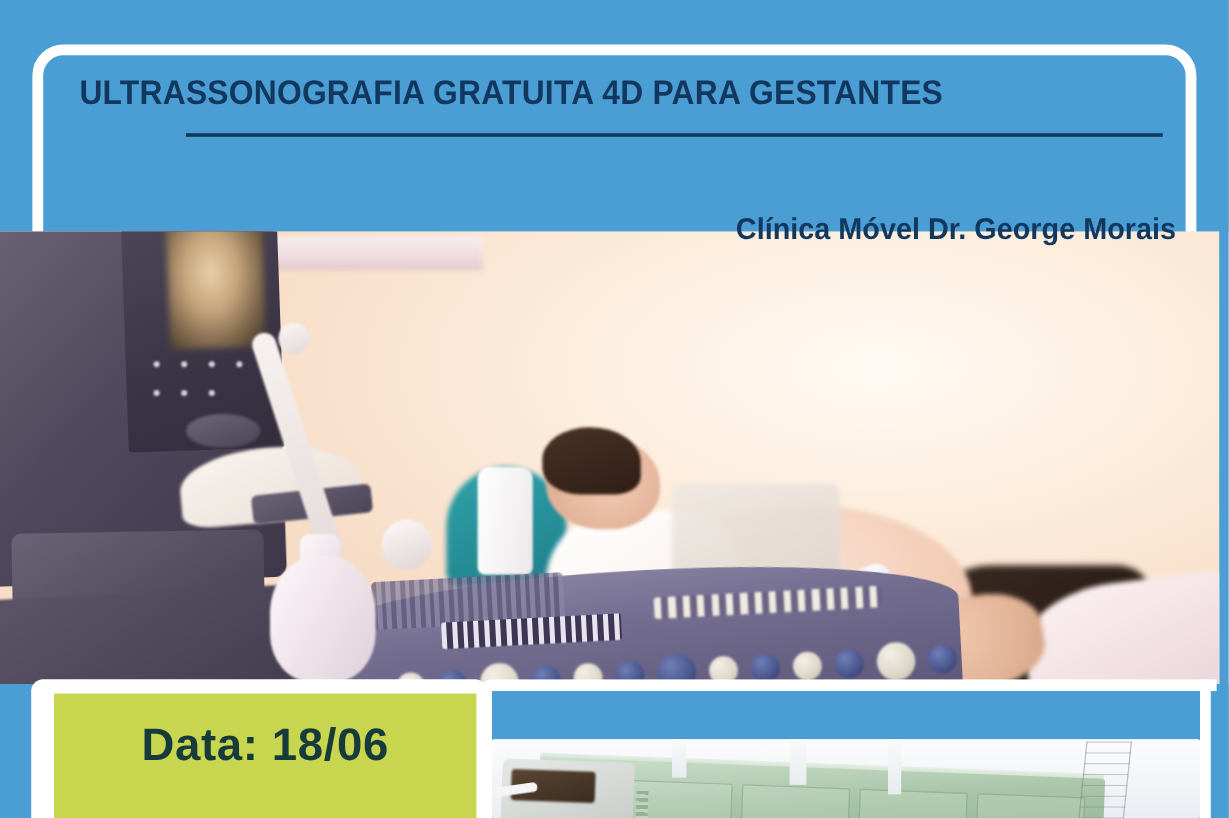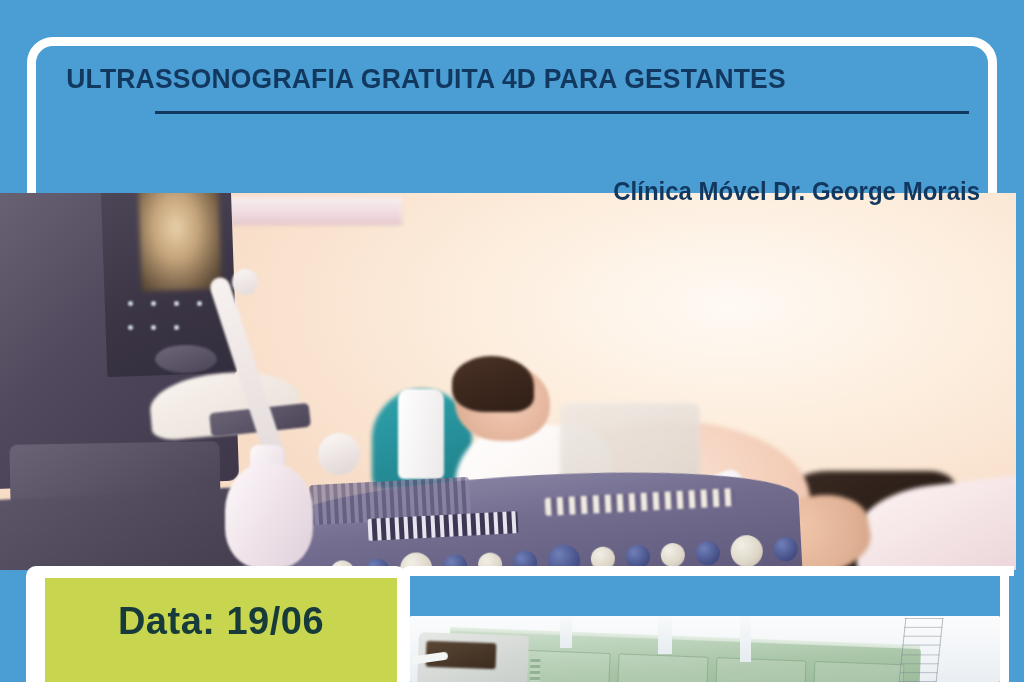--- a/index.html
+++ b/index.html
@@ -562,18 +562,18 @@
     <div class="ph-layer" id="truck-windshield"></div>
     <div class="ph-layer" id="truck-mirror"></div>
     <div class="pole" style="left:150px; top:0px;  width:12px; height:32px;"></div>
     <div class="pole" style="left:248px; top:0px;  width:14px; height:38px;"></div>
     <div class="pole" style="left:330px; top:0px;  width:11px; height:46px;"></div>
     <div class="ph-layer" id="tower"></div>
   </div>
 
   <div id="date-card-wrap"></div>
   <div id="date-card">
-    <span id="date-text">Data: 19/06</span>
+    <span id="date-text">Data: 18/06</span>
   </div>
 
   <div id="right-edge-frame"></div>
 
 </div>
 
 </body></html>

